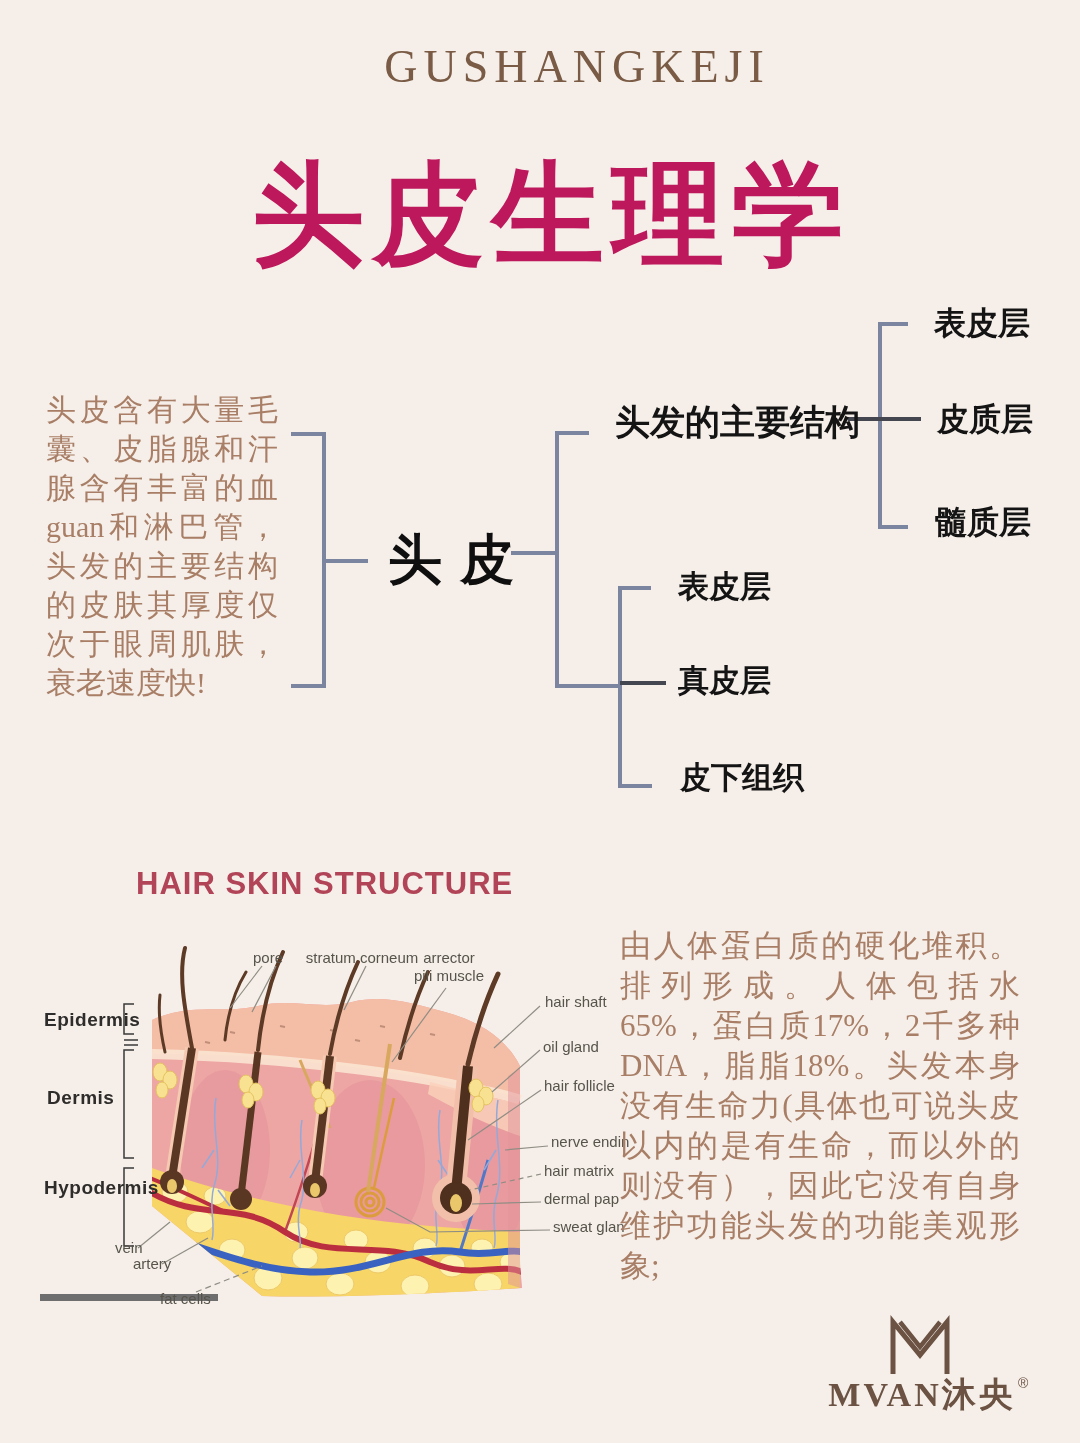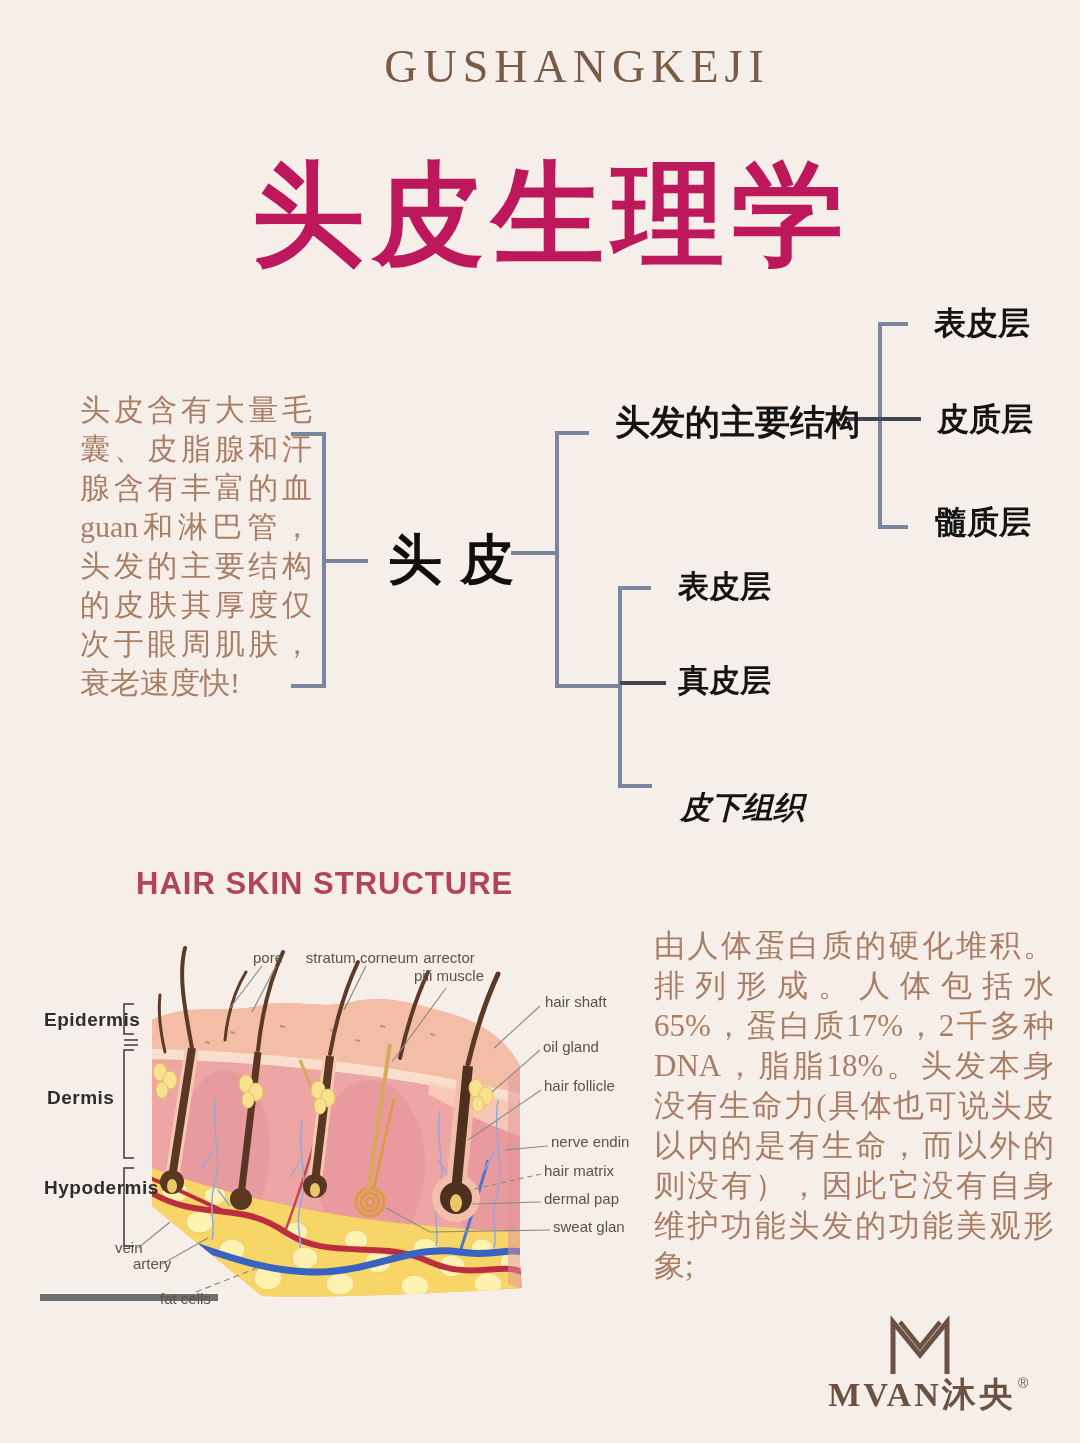--- a/index.html
+++ b/index.html
@@ -14,34 +14,34 @@
     left:0;top:40px;width:100%;text-align:center;
     font-size:46px;letter-spacing:6px;color:#7a5b45;font-weight:500;
     font-family:"Liberation Serif","DejaVu Serif",serif;
     margin-left:37px;
   }
   .main-title{
     left:12px;top:140px;width:100%;text-align:center;
     font-family:"Liberation Sans","DejaVu Sans",sans-serif;
     font-size:112px;font-weight:800;letter-spacing:8px;color:#be185d;
   }
-  .note{z-index:2;position:absolute;color:#a87e66;font-weight:500;margin-left:34px;}
+  .note{z-index:2;position:absolute;color:#a87e66;font-weight:500;}
   .note .ln{
     text-align:justify;text-align-last:justify;text-justify:inter-character;
     white-space:normal;
   }
   .note .ln.short{text-align-last:left;}
   .left-note{left:46px;top:390px;width:232px;font-size:30px;line-height:39px;}
   .right-note{left:620px;top:926px;width:400px;font-size:31px;line-height:40px;}
   .node-root{left:388px;top:524px;font-size:54px;font-weight:700;letter-spacing:18px;color:#0f0f0f;}
   .node-branch{left:615px;top:399px;font-size:35px;font-weight:600;color:#141414;}
   .leaf{font-size:32px;font-weight:600;color:#141414;}
   .leaf-s{font-size:31px;font-weight:600;color:#141414;}
   .hl0{left:934px;top:302px;} .hl1{left:937px;top:398px;} .hl2{left:935px;top:501px;}
-  .sl0{left:678px;top:566px;} .sl1{left:678px;top:660px;} .sl2{left:680px;top:787px;font-style:italic;}
+  .sl0{left:678px;top:566px;} .sl1{left:678px;top:660px;} .sl2{left:680px;top:757px;}
   .ill-heading{
     left:136px;top:866px;font-family:"Liberation Sans","DejaVu Sans",sans-serif;
     font-size:31px;font-weight:700;letter-spacing:1px;color:#b24458;
   }
   svg text{font-family:"Liberation Sans","DejaVu Sans",sans-serif;}
   svg text.part{font-size:15px;fill:#56544b;}
   svg text.layer{font-size:19px;font-weight:bold;fill:#2e2d2b;letter-spacing:0.5px;}
   svg text.logo-main{font-family:"Liberation Serif","DejaVu Serif",serif;font-size:34px;font-weight:bold;fill:#6b5243;letter-spacing:3px;}
   svg text.logo-reg{font-size:14px;fill:#6b5243;}
 </style>

